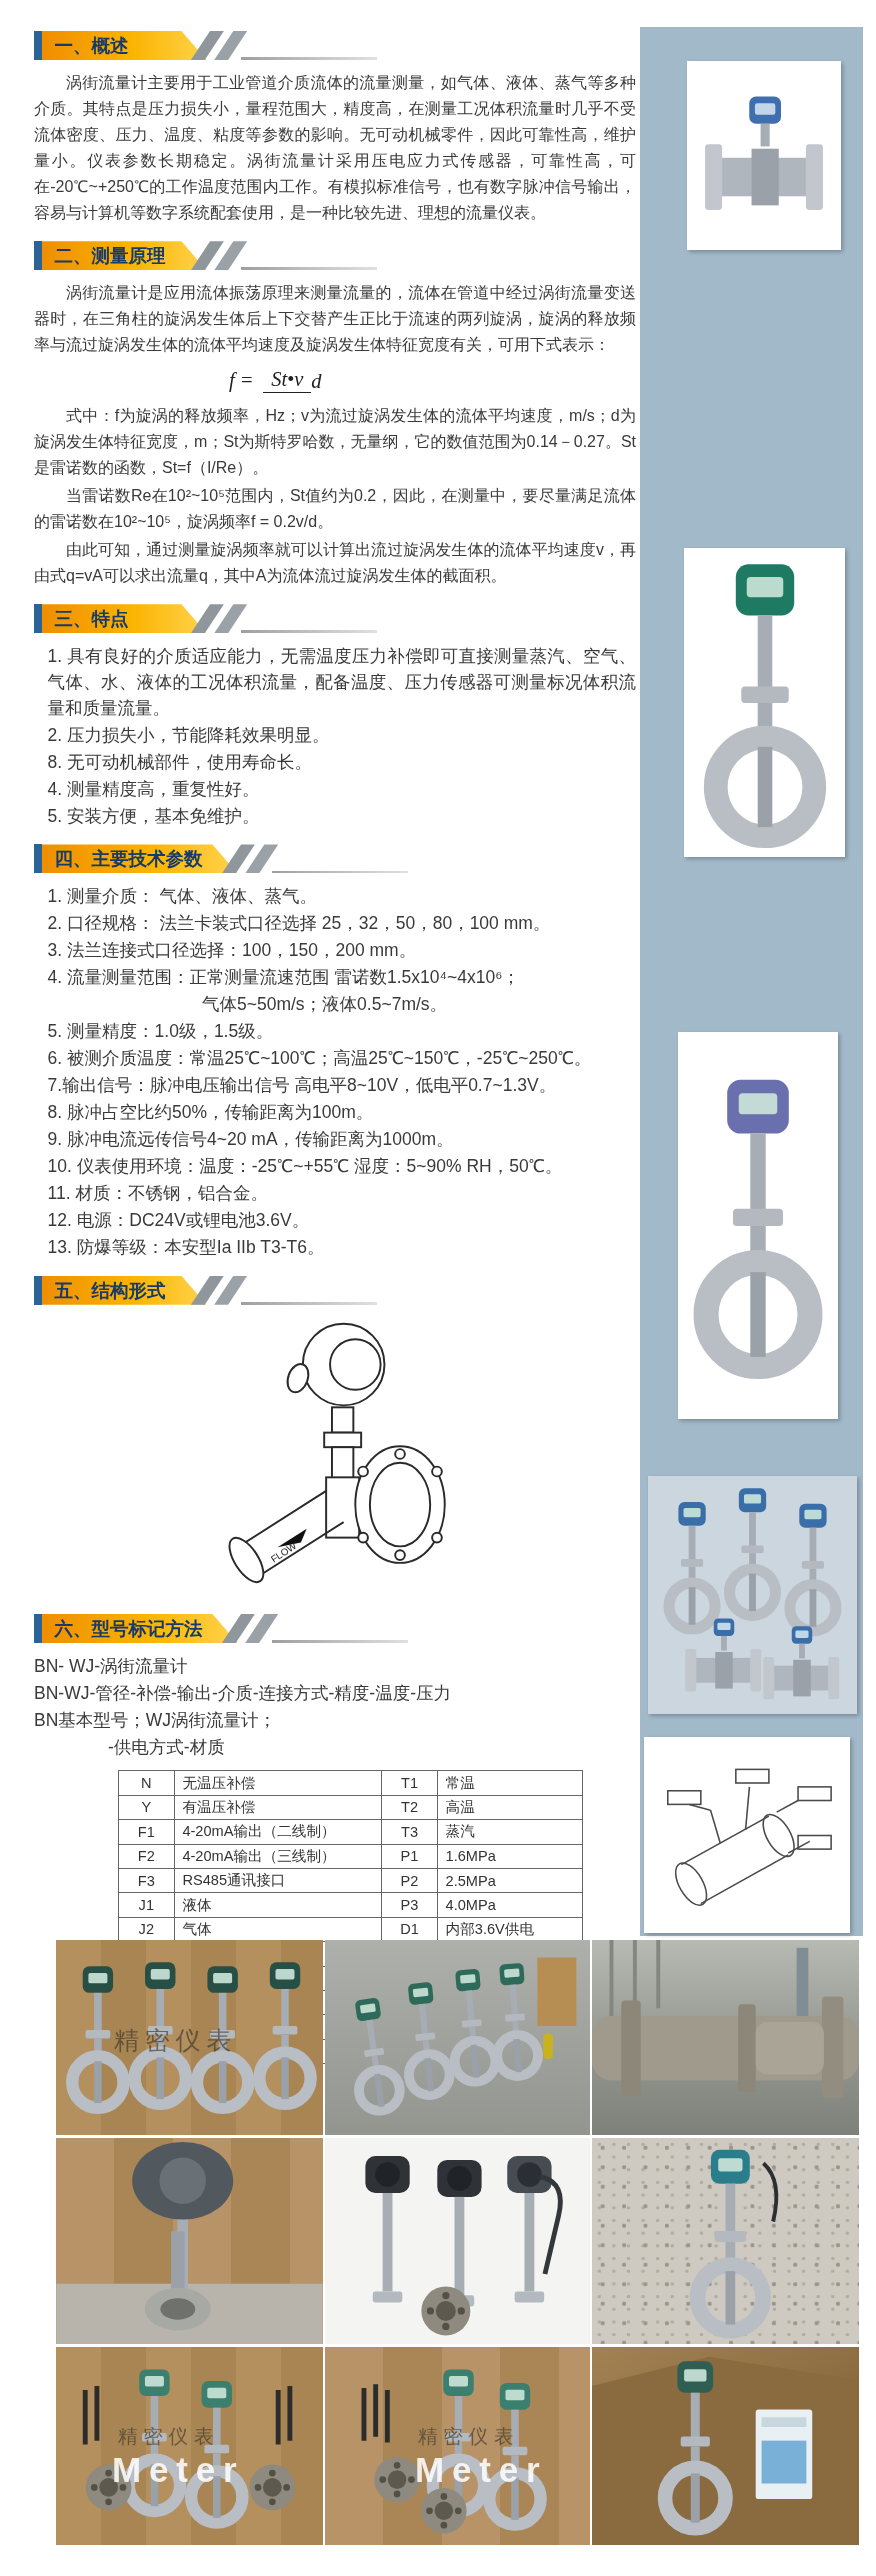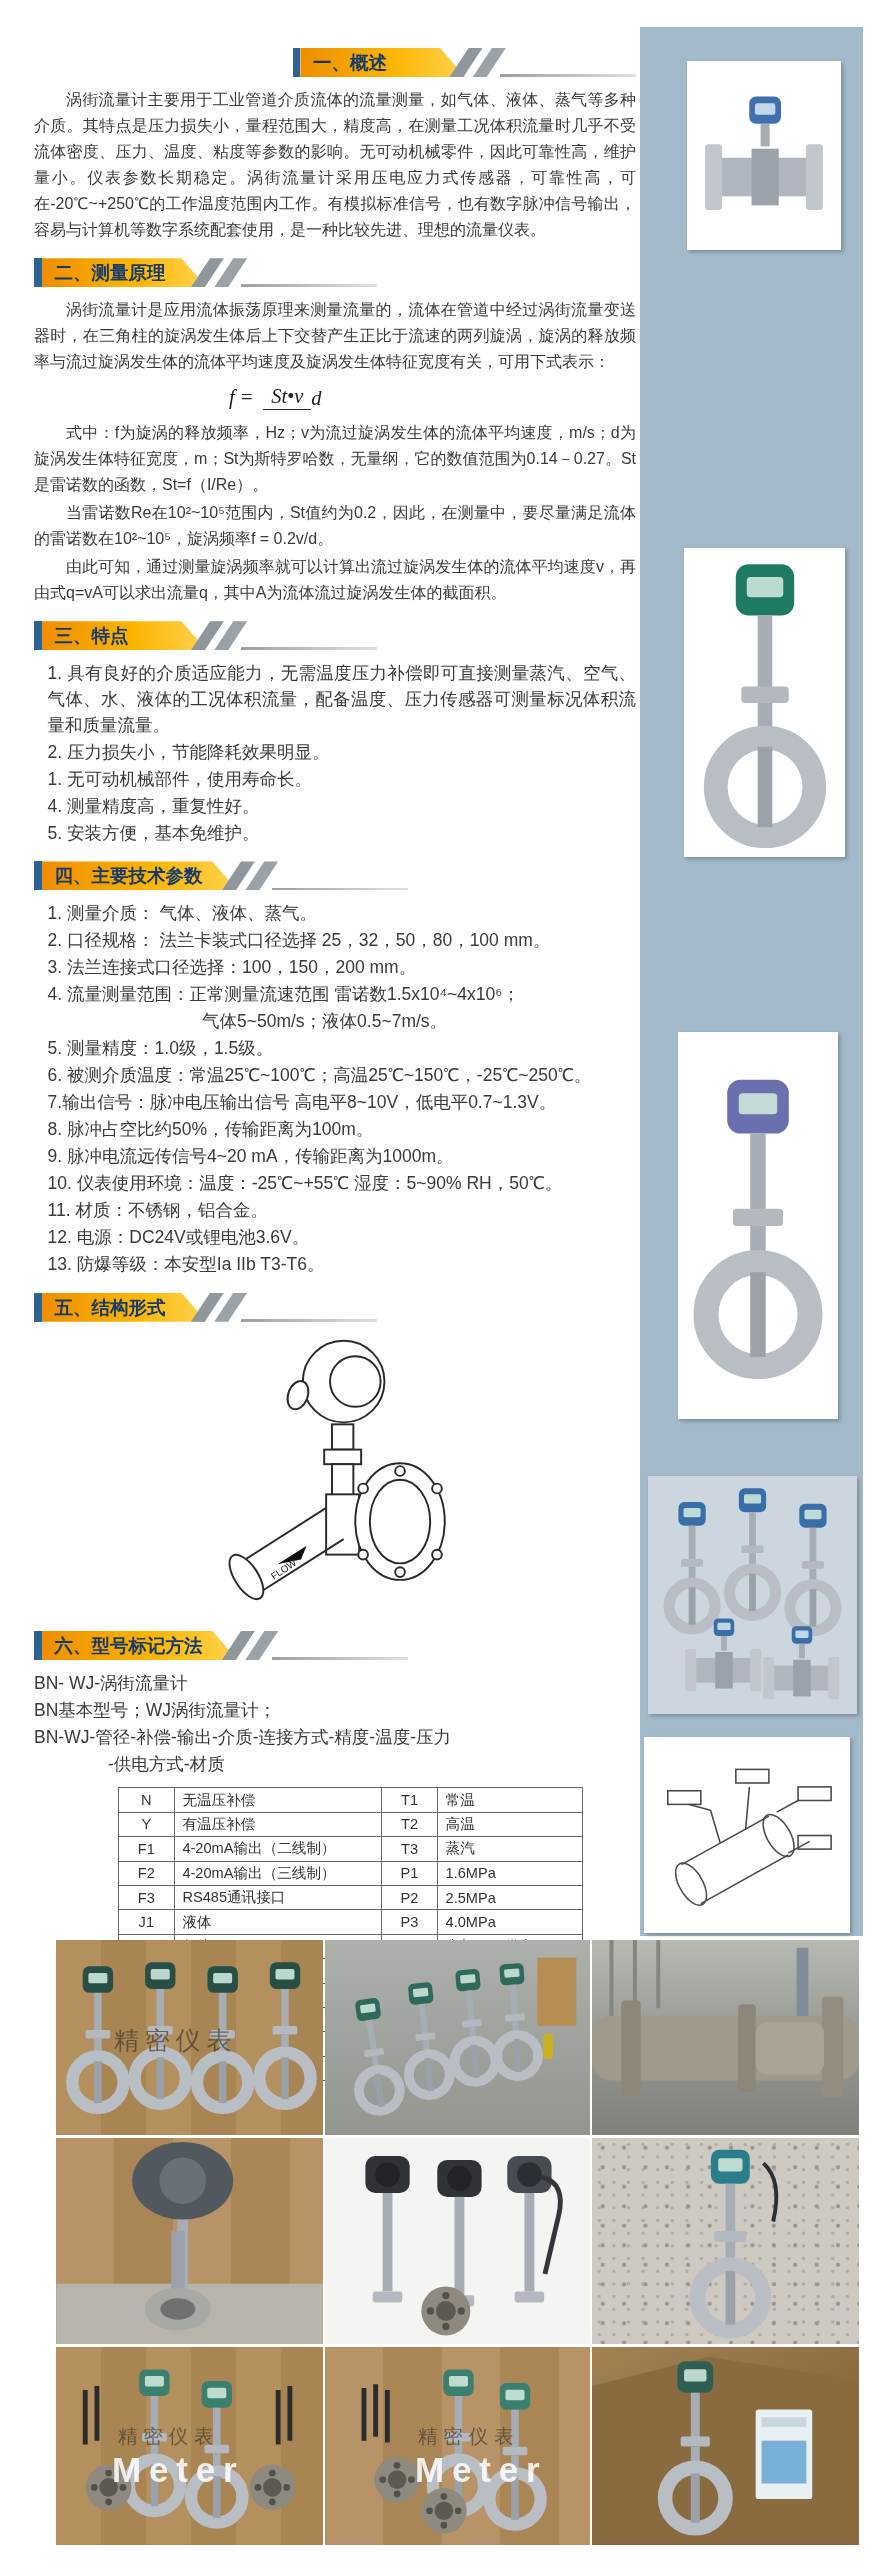--- a/index.html
+++ b/index.html
@@ -2,21 +2,21 @@
 <html><head>
 <meta charset="utf-8">
 <style>
   html,body{margin:0;padding:0;}
   body{font-family:"Liberation Sans",sans-serif;background:#ffffff;}
   #page{position:relative;width:877px;height:2576px;background:#ffffff;overflow:hidden;}
 
   
   #left-col{position:absolute;left:34px;top:31px;width:602px;color:#3a3a3a;}
   .sec-hdr{position:relative;display:flex;align-items:stretch;height:29px;margin:15.6px 0 9.7px 0;}
-  .sec-hdr.first{margin-top:17px;justify-content:flex-end;}
+  .sec-hdr.first{margin-top:0;}
   .hdr-tab{width:7.8px;background:#2c6395;flex:0 0 7.8px;}
   .hdr-bar{display:flex;align-items:center;padding:0 35px 0 12.7px;font-weight:bold;font-size:18.5px;
            color:#163a6a;background:linear-gradient(90deg,#ef8e00 0%,#fbb400 55%,#ffd34d 100%);
            clip-path:polygon(0 0,calc(100% - 25px) 0,100% 100%,0 100%);min-width:117px;white-space:nowrap;}
   .hdr-sl{width:33px;margin-left:-15.6px;background:#8f969c;
           clip-path:polygon(58% 0,100% 0,42% 100%,0 100%);}
   .hdr-sl.second{margin-left:-9.7px;background:#9aa1a7;}
   .hdr-line{align-self:flex-end;height:2.9px;width:136px;margin-left:-5.8px;
             background:linear-gradient(90deg,#9f9f9f,#e0e0e0);}
 
@@ -139,21 +139,21 @@
 
     <div class="sec-hdr">
       <span class="hdr-tab"></span>
       <span class="hdr-bar">三、特点</span>
       <span class="hdr-sl"></span>
       <span class="hdr-sl second"></span>
       <span class="hdr-line"></span>
     </div>
     <div class="list-item">1. 具有良好的介质适应能力，无需温度压力补偿即可直接测量蒸汽、空气、气体、水、液体的工况体积流量，配备温度、压力传感器可测量标况体积流量和质量流量。</div>
     <div class="list-item">2. 压力损失小，节能降耗效果明显。</div>
-    <div class="list-item">1. 无可动机械部件，使用寿命长。</div>
+    <div class="list-item">8. 无可动机械部件，使用寿命长。</div>
     <div class="list-item">4. 测量精度高，重复性好。</div>
     <div class="list-item">5. 安装方便，基本免维护。</div>
 
     <div class="sec-hdr">
       <span class="hdr-tab"></span>
       <span class="hdr-bar">四、主要技术参数</span>
       <span class="hdr-sl"></span>
       <span class="hdr-sl second"></span>
       <span class="hdr-line"></span>
     </div>
@@ -207,22 +207,22 @@
     </div>
 
     <div class="sec-hdr">
       <span class="hdr-tab"></span>
       <span class="hdr-bar">六、型号标记方法</span>
       <span class="hdr-sl"></span>
       <span class="hdr-sl second"></span>
       <span class="hdr-line"></span>
     </div>
     <p class="model-line">BN- WJ-涡街流量计</p>
+    <p class="model-line">BN-WJ-管径-补偿-输出-介质-连接方式-精度-温度-压力</p>
     <p class="model-line">BN基本型号；WJ涡街流量计；</p>
-    <p class="model-line">BN-WJ-管径-补偿-输出-介质-连接方式-精度-温度-压力</p>
     <p class="model-line indent">-供电方式-材质</p>
 
     <table class="code-table">
       <tbody>
         <tr>
           <td class="code">N</td>
           <td class="desc1">无温压补偿</td>
           <td class="code">T1</td>
           <td class="desc2">常温</td>
         </tr>

